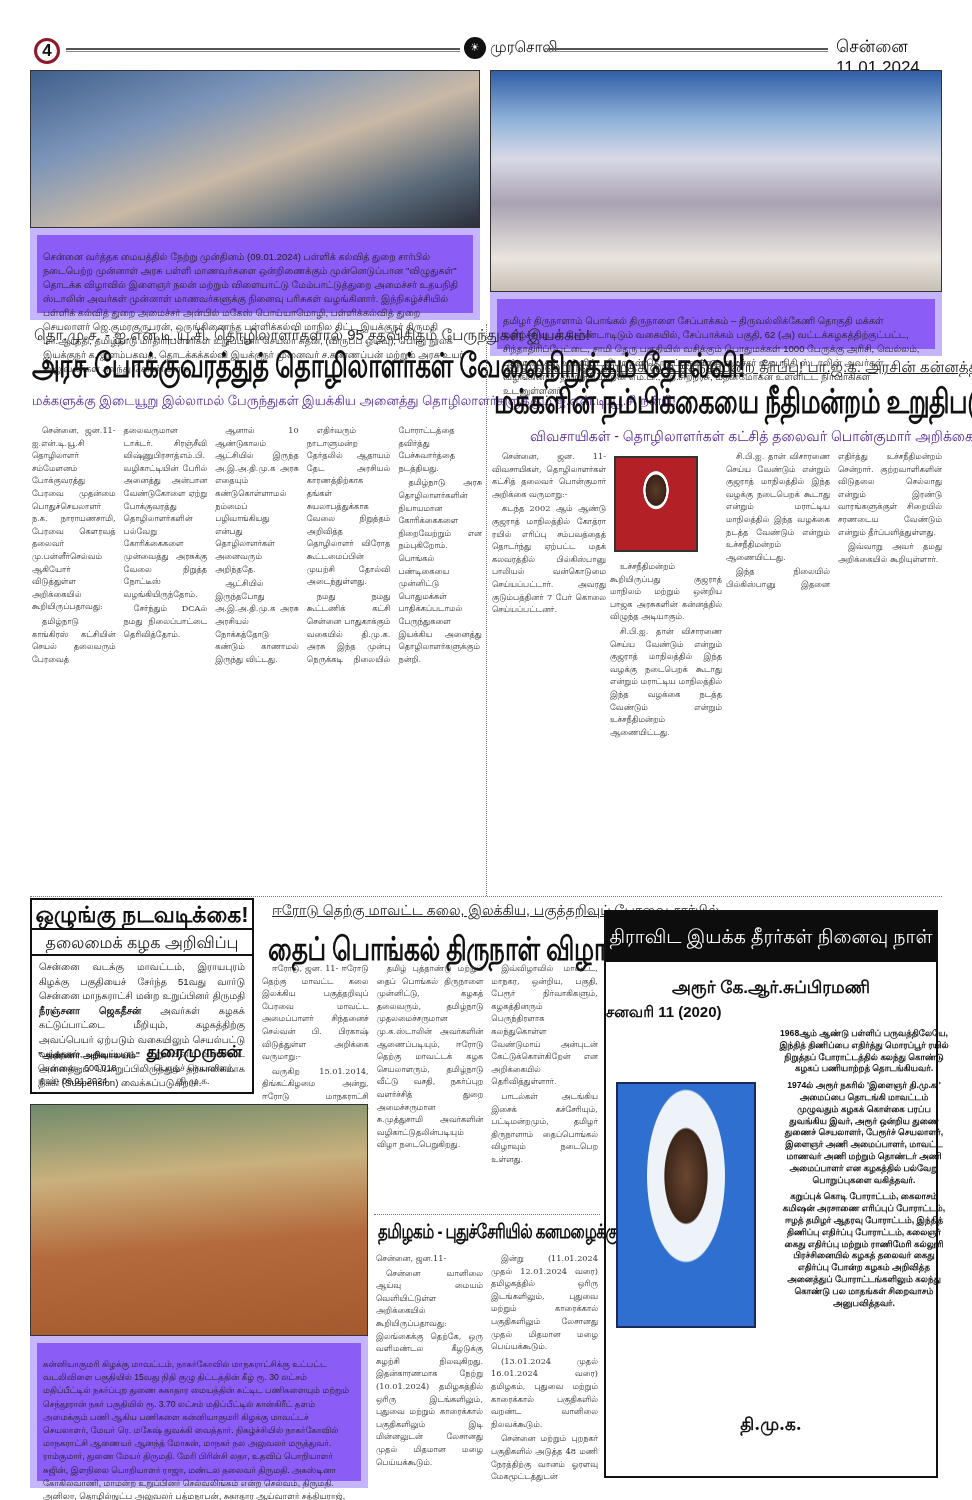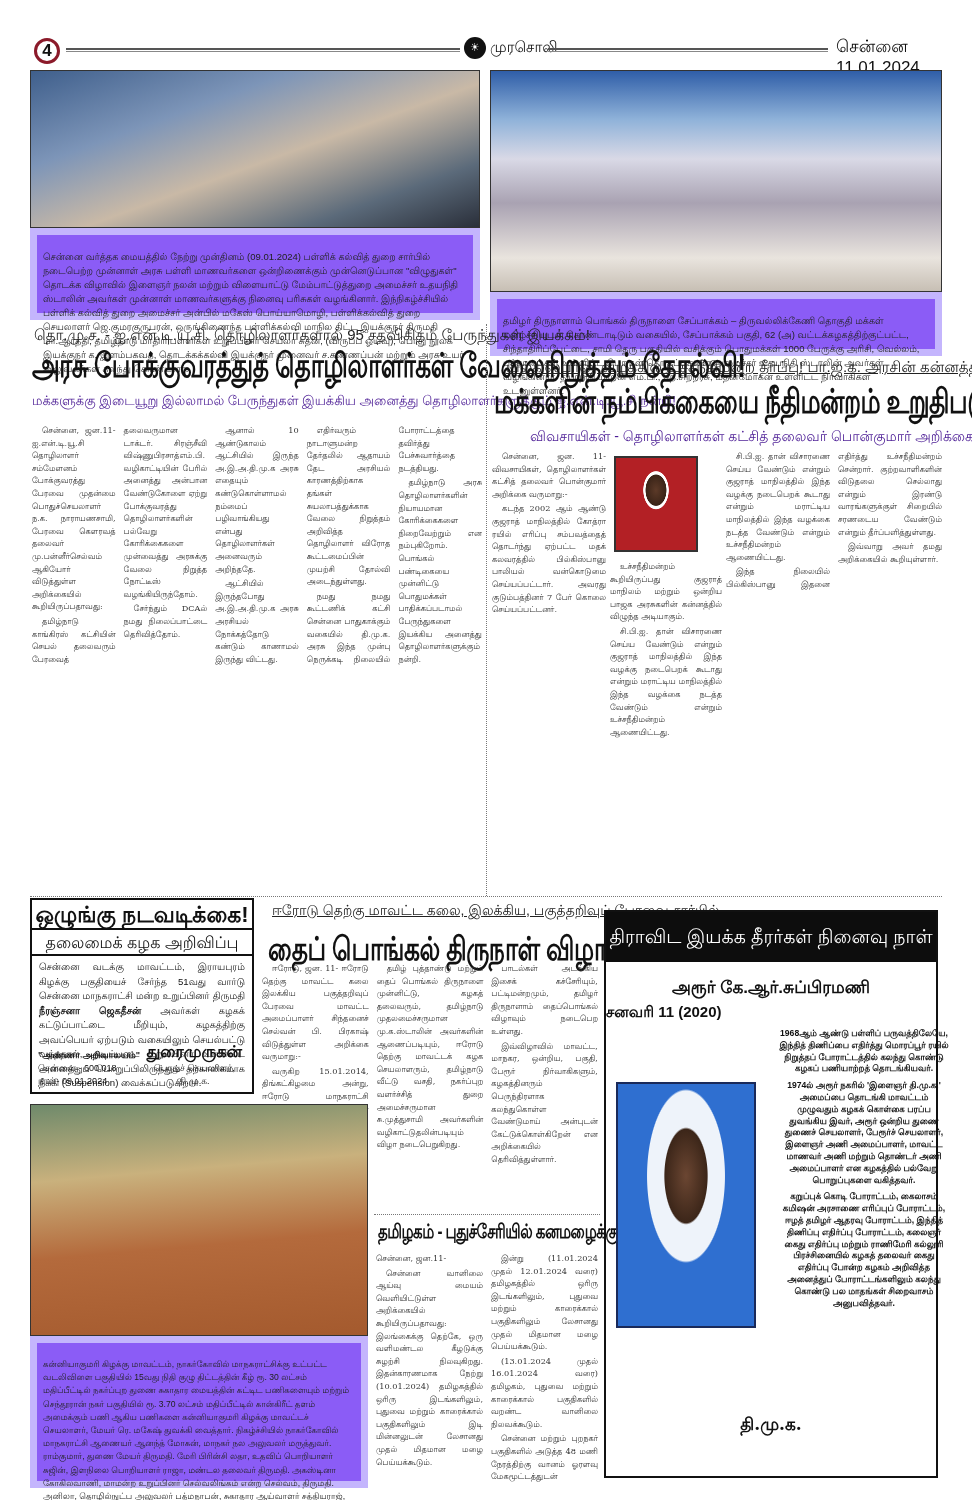--- a/index.html
+++ b/index.html
@@ -125,22 +125,22 @@
     </div>
   </div>
 </div>
 
 <div class="abs kicker" style="left:272px;top:902px;font-size:14px;text-decoration:underline;">ஈரோடு தெற்கு மாவட்ட கலை, இலக்கிய, பகுத்தறிவுப் பேரவை சார்பில்</div>
 <div class="abs headline" style="left:268px;top:930px;font-size:25px;transform:scaleY(1.3);transform-origin:left top;">தைப் பொங்கல் திருநாள் விழா!</div>
 <div class="abs body-cols" style="left:262px;top:962px;width:336px;height:248px;column-count:3;">
   <p>ஈரோடு, ஜன. 11- ஈரோடு தெற்கு மாவட்ட கலை இலக்கிய பகுத்தறிவுப் பேரவை மாவட்ட அமைப்பாளர் சிந்தனைச் செல்வன் பி. பிரகாஷ் விடுத்துள்ள அறிக்கை வருமாறு:-</p>
   <p>வருகிற 15.01.2014, திங்கட்கிழமை அன்று, ஈரோடு மாநகராட்சி மைதானத்தில் தைத்திருநாள் விழா நடைபெற உள்ளது. காலை 9.00 மணி அளவில்,</p>
   <p>தமிழ் புத்தாண்டு மற்றும் தைப் பொங்கல் திருநாளை முன்னிட்டு, கழகத் தலைவரும், தமிழ்நாடு முதலமைச்சருமான மு.க.ஸ்டாலின் அவர்களின் ஆணைப்படியும், ஈரோடு தெற்கு மாவட்டக் கழக செயலாளரும், தமிழ்நாடு வீட்டு வசதி, நகர்ப்புற வளர்ச்சித் துறை அமைச்சருமான சு.முத்துசாமி அவர்களின் வழிகாட்டுதலின்படியும் விழா நடைபெறுகிறது.</p>
+  <p>இவ்விழாவில் மாவட்ட, மாநகர, ஒன்றிய, பகுதி, பேரூர் நிர்வாகிகளும், கழகத்தினரும் பெருந்திரளாக கலந்துகொள்ள வேண்டுமாய் அன்புடன் கேட்டுக்கொள்கிறேன் என அறிக்கையில் தெரிவித்துள்ளார்.</p>
   <p>பாடல்கள் அடங்கிய இசைக் கச்சேரியும், பட்டிமன்றமும், தமிழர் திருநாளாம் தைப்பொங்கல் விழாவும் நடைபெற உள்ளது.</p>
-  <p>இவ்விழாவில் மாவட்ட, மாநகர, ஒன்றிய, பகுதி, பேரூர் நிர்வாகிகளும், கழகத்தினரும் பெருந்திரளாக கலந்துகொள்ள வேண்டுமாய் அன்புடன் கேட்டுக்கொள்கிறேன் என அறிக்கையில் தெரிவித்துள்ளார்.</p>
 </div>
 <div class="abs dotted-h" style="left:374px;top:1214px;width:226px;"></div>
 
 <div class="abs headline" style="left:378px;top:1220px;font-size:15px;transform:scaleY(1.3);transform-origin:left top;">தமிழகம் - புதுச்சேரியில் கனமழைக்கு வாய்ப்பு!</div>
 <div class="abs body-cols" style="left:376px;top:1252px;width:222px;height:238px;column-count:2;">
   <p style="text-indent:0;">சென்னை, ஜன.11-</p>
   <p>சென்னை வானிலை ஆய்வு மையம் வெளியிட்டுள்ள அறிக்கையில் கூறியிருப்பதாவது: இலங்கைக்கு தெற்கே, ஒரு வளிமண்டல கீழடுக்கு சுழற்சி நிலவுகிறது. இதன்காரணமாக நேற்று (10.01.2024) தமிழகத்தில் ஒரிரு இடங்களிலும், புதுவை மற்றும் காரைக்கால் பகுதிகளிலும் இடி மின்னலுடன் லேசானது முதல் மிதமான மழை பெய்யக்கூடும்.</p>
   <p>இன்று (11.01.2024 முதல் 12.01.2024 வரை) தமிழகத்தில் ஒரிரு இடங்களிலும், புதுவை மற்றும் காரைக்கால் பகுதிகளிலும் லேசானது முதல் மிதமான மழை பெய்யக்கூடும்.</p>
   <p>(13.01.2024 முதல் 16.01.2024 வரை) தமிழகம், புதுவை மற்றும் காரைக்கால் பகுதிகளில் வறண்ட வானிலை நிலவக்கூடும்.</p>
   <p>சென்னை மற்றும் புறநகர் பகுதிகளில் அடுத்த 48 மணி நேரத்திற்கு வானம் ஓரளவு மேகமூட்டத்துடன் காணப்படும். நகரின் ஒருசில பகுதிகளில் லேசான மழை பெய்யக்கூடும். அதிகபட்ச வெப்பநிலை 30-31 டிகிரி செல்சியஸ் மற்றும் குறைந்தபட்ச வெப்பநிலை 23-24 டிகிரி செல்சியஸ் ஆக இருக்கக்கூடும். இவ்வாறு அதில் கூறப்பட்டுள்ளது.</p>

